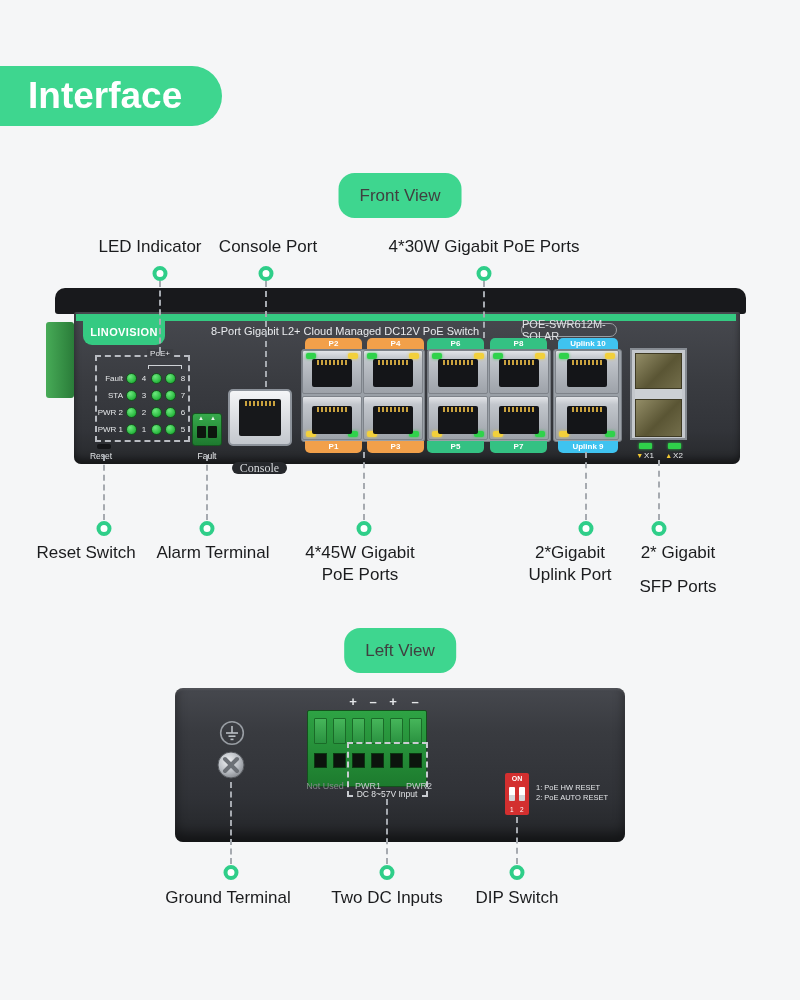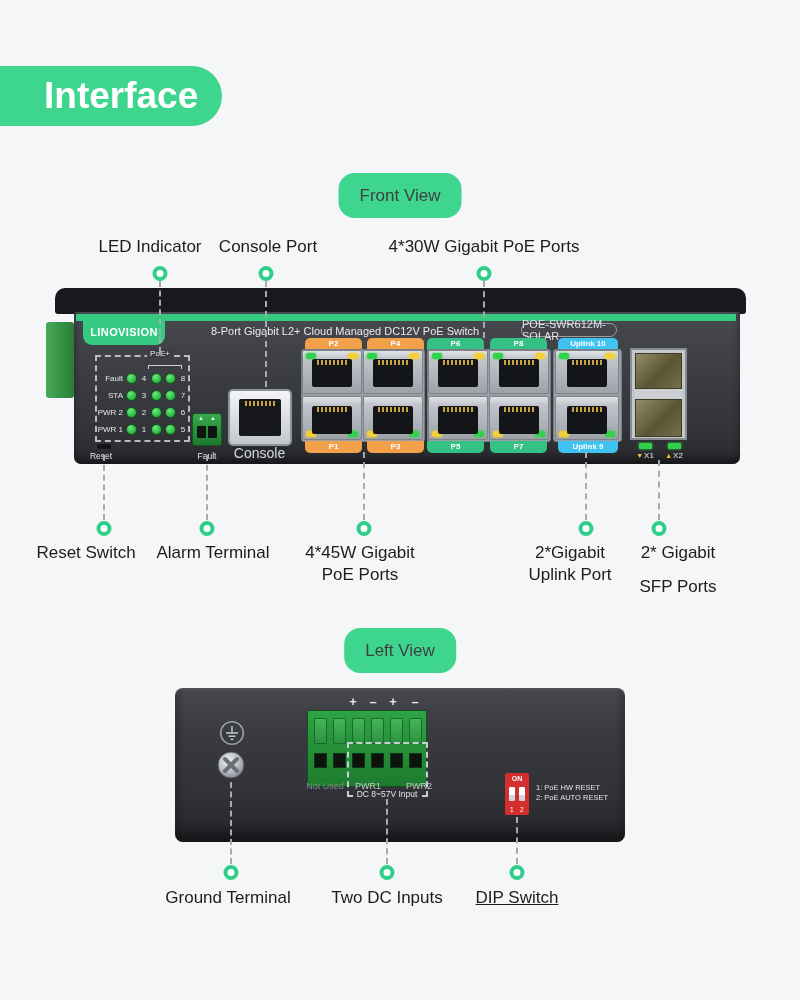--- a/index.html
+++ b/index.html
@@ -3,21 +3,21 @@
 <meta charset="utf-8">
 <style>
   html,body{margin:0;padding:0;background:#eceef0;}
   #stage{position:relative;width:800px;height:1000px;background:#f5f6f7;overflow:hidden;
          font-family:"Liberation Sans",sans-serif;}
   .abs{position:absolute;}
 
   
   #header-banner{position:absolute;left:0;top:66px;width:222px;height:60px;background:#3ed68f;
     border-radius:0 30px 30px 0;color:#fff;font-size:37px;font-weight:bold;
-    display:flex;align-items:center;padding-left:44px;box-sizing:border-box;}
+    display:flex;align-items:center;padding-left:28px;box-sizing:border-box;}
   .pill{position:absolute;transform:translateX(-50%);height:45px;border-radius:16px;background:#3ed68f;
     color:#404040;font-size:17px;display:flex;align-items:center;padding:0 21px;white-space:nowrap;}
 
   
   .co-label{position:absolute;transform:translateX(-50%);font-size:17px;line-height:22px;color:#1b1c1e;
     white-space:nowrap;font-weight:500;text-align:center;}
   .co-dot{position:absolute;width:15px;height:15px;border-radius:50%;border:4px solid #2fce89;
     background:#fff;transform:translateX(-50%);box-sizing:border-box;z-index:30;}
   .vline{position:absolute;width:0;border-left:2px dashed #a6aab0;transform:translateX(-1px);z-index:25;}
 
@@ -60,22 +60,22 @@
   #fault-terminal{position:absolute;left:118px;top:101px;width:30px;height:33px;border-radius:3px;
     background:linear-gradient(180deg,#36a94b,#1e7a2f);border:1px solid #15551f;box-sizing:border-box;}
   .fy{position:absolute;top:1px;font-size:6px;color:#eaf6ec;line-height:6px;}
   .fhole{position:absolute;top:12px;width:9px;height:12px;background:#0d160e;border-radius:1px;}
   #fault-label{position:absolute;left:133px;top:139px;transform:translateX(-50%);font-size:8.5px;color:#e8eaec;}
   #console-port{position:absolute;left:154px;top:77px;width:64px;height:57px;border-radius:5px;
     background:linear-gradient(180deg,#f4f5f7,#c3c7cd);border:2px solid #8d939b;box-sizing:border-box;}
   #console-jack{position:absolute;left:9px;top:8px;width:42px;height:37px;background:#17181b;border-radius:2px;}
   #console-jack::before{content:"";position:absolute;left:6px;right:6px;top:2px;height:5px;
     background:repeating-linear-gradient(90deg,#caa23e 0 2px,#17181b 2px 4px);}
-  #console-label{position:absolute;left:158px;top:135px;width:55px;height:12px;background:#26282c;
-    border-radius:6px;font-size:14px;color:#d7dadd;display:flex;align-items:center;justify-content:center;}
+  #console-label{position:absolute;left:158px;top:150px;width:55px;height:12px;background:#26282c;
+    border-radius:6px;font-size:12px;color:#d7dadd;display:flex;align-items:center;justify-content:center;font-family:Liberation Serif, serif;}
 
   
   .pblock{position:absolute;top:37px;width:124px;height:93px;background:#9aa0a7;border:1px solid #787d84;
     border-radius:3px;box-sizing:border-box;}
   .pcell{position:absolute;width:60px;height:44px;border:1px solid #7e838a;border-radius:2px;
     background:linear-gradient(180deg,#e2e4e8 0%,#c2c6cc 18%,#9da2a9 100%);box-sizing:border-box;}
   .jack{position:absolute;left:9px;top:8px;width:40px;height:28px;background:#141518;border-radius:2px;}
   .jack::before{content:"";position:absolute;left:5px;right:5px;top:1px;height:5px;
     background:repeating-linear-gradient(90deg,#caa23e 0 2px,#141518 2px 4px);}
   .led{position:absolute;width:10px;height:6px;border-radius:2px;}
@@ -385,15 +385,15 @@
   <div class="vline" style="left:231px;top:782px;height:82px;"></div>
   <div class="co-dot" style="left:231px;top:865px;"></div>
   <div class="co-label" style="left:228px;top:887px;">Ground Terminal</div>
 
   <div class="vline" style="left:387px;top:799px;height:65px;"></div>
   <div class="co-dot" style="left:387px;top:865px;"></div>
   <div class="co-label" style="left:387px;top:887px;">Two DC Inputs</div>
 
   <div class="vline" style="left:517px;top:817px;height:47px;"></div>
   <div class="co-dot" style="left:517px;top:865px;"></div>
-  <div class="co-label" style="left:517px;top:887px;text-decoration:underline;">DIP Switch</div>
+  <div class="co-label" style="left:517px;top:887px;">DIP Switch</div>
 
 </div>
 
 </body></html>

